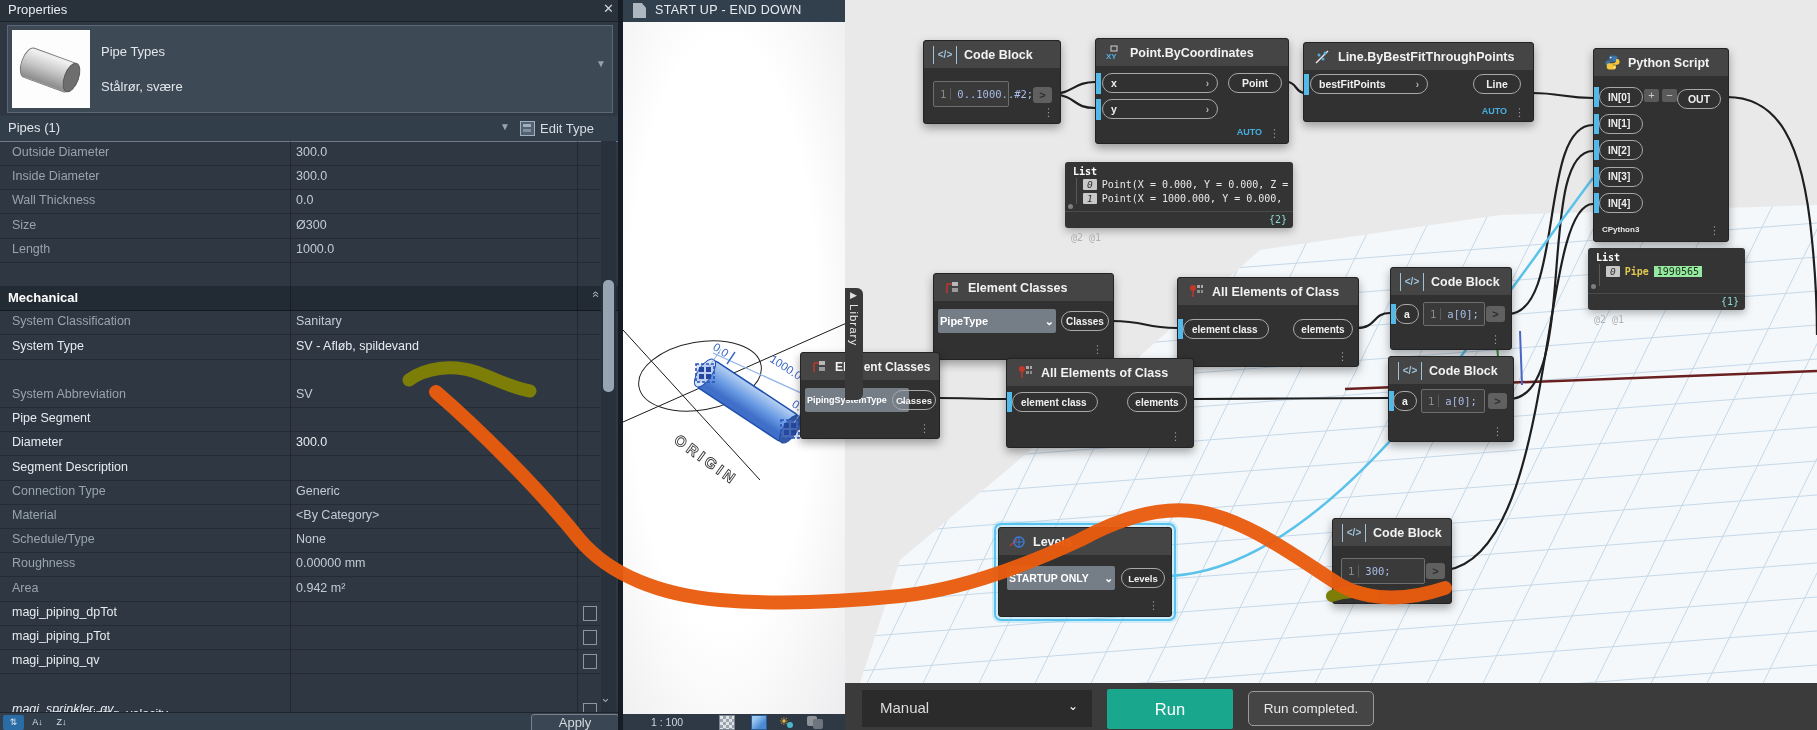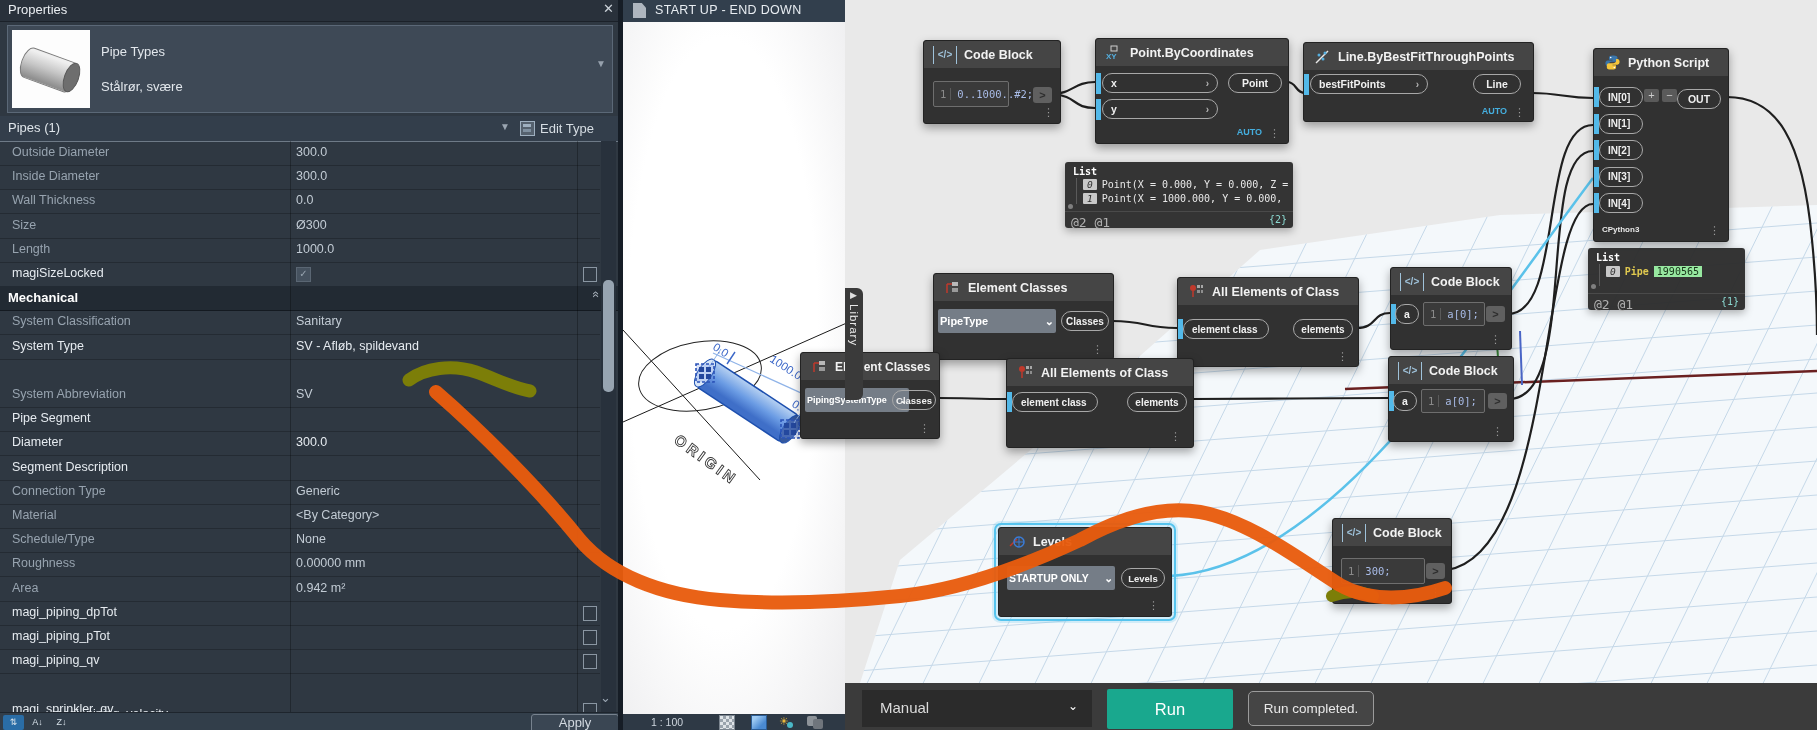--- a/index.html
+++ b/index.html
@@ -86,21 +86,21 @@
   .dots{position:absolute;color:#9a9a9a;font-size:11px;line-height:10px;}
   .nicon{width:18px;height:18px;flex:0 0 auto;display:flex;align-items:center;justify-content:center;}
   #levelswrap{outline:2.5px solid #56c4ee;outline-offset:2px;box-shadow:0 0 0 6px rgba(86,196,238,0.22);}
   .pybtn{position:absolute;width:15px;height:13px;background:#5a5a5a;border-radius:2px;color:#cccccc;font-size:11px;line-height:12px;text-align:center;cursor:pointer;}
   .pyfoot{position:absolute;font-size:8px;font-weight:bold;color:#e8e8e8;}
   .bubble{position:absolute;background:rgba(44,44,44,0.96);border-radius:3px;z-index:4;color:#e8e8e8;font-family:"DejaVu Sans Mono",monospace;box-shadow:0 3px 8px rgba(0,0,0,0.3);}
   .bubble .hd{position:absolute;left:8px;top:4px;font-size:10px;font-weight:bold;color:#fff;}
   .brow{position:absolute;left:18px;font-size:10px;display:flex;gap:5px;align-items:center;white-space:nowrap;overflow:hidden;}
   .bidx{background:#c8c8c8;color:#2e2e2e;font-style:italic;padding:0 4px;border-radius:1px;font-size:9.5px;}
   .bfoot{position:absolute;left:0;right:0;bottom:0;height:16px;border-top:1px solid #4a4a4a;}
-  .blev{position:absolute;left:6px;top:3px;font-size:13px;color:#b0b0b0;}
+  .blev{position:absolute;left:6px;top:20px;font-size:10px;color:#b0b0b0;}
   .bcnt{position:absolute;right:6px;top:2px;font-size:10px;color:#8ad8d0;}
   .pin{position:absolute;width:5px;height:5px;border-radius:50%;background:#7f7f7f;}
   .guide{position:absolute;width:1px;background:#5a5a5a;}
   .yellowcls{color:#e0c94f;font-weight:bold;}
   .greenchip{background:#97e8a0;color:#173317;padding:0 3px;}
 
   
   #runbar{position:absolute;left:845px;top:683px;width:972px;height:47px;background:#3b3b3b;z-index:6;}
   #modesel{position:absolute;left:17px;top:7px;width:230px;height:37px;background:#2b2b2b;color:#dcdcdc;font-size:15px;cursor:pointer;}
   #modesel .mt{position:absolute;left:18px;top:9px;}
@@ -243,25 +243,20 @@
           <span class="pvalue">0.0</span>
         </div>
         <div class="prow" style="top: 72.6px;">
           <span class="plabel">Size</span>
           <span class="pvalue">Ø300</span>
         </div>
         <div class="prow" style="top: 96.8px;">
           <span class="plabel">Length</span>
           <span class="pvalue">1000.0</span>
         </div>
-        <div class="prow edit" style="top: 121px;">
-          <span class="plabel">magiSizeLocked</span>
-          <span class="vcheck">✓</span>
-          <span class="rbox"></span>
-        </div>
         <div class="prow section" style="top: 145.2px;">
           <span class="plabel">Mechanical</span>
           <span class="pvalue"></span>
         </div>
         <div class="prow" style="top: 169.4px;">
           <span class="plabel">System Classification</span>
           <span class="pvalue">Sanitary</span>
         </div>
         <div class="prow edit" style="top: 193.6px;">
           <span class="plabel">System Type</span>
@@ -316,21 +311,21 @@
         <div class="prow edit" style="top: 508.2px;">
           <span class="plabel">magi_piping_qv</span>
           <span class="pvalue"></span>
           <span class="rbox"></span>
         </div>
         <div class="prow edit" style="top: 562px; margin-left: 40px;">
           <span class="plabel">magi_piping_velocity</span>
           <span class="pvalue"></span>
           <span class="rbox"></span>
         </div>
-        <div class="prow edit" style="top: 556.6px;">
+        <div class="prow edit" style="top: 556.6px; font-style: italic;">
           <span class="plabel">magi_sprinkler_qv</span>
           <span class="pvalue"></span>
           <span class="rbox"></span>
         </div>
       </div>
     <div class="vdiv" style="left:290px"></div>
     <div class="vdiv" style="left:577px"></div>
     <div id="mechchev">«</div>
     <div id="sbtrack"></div>
     <div id="sbthumb"></div>

